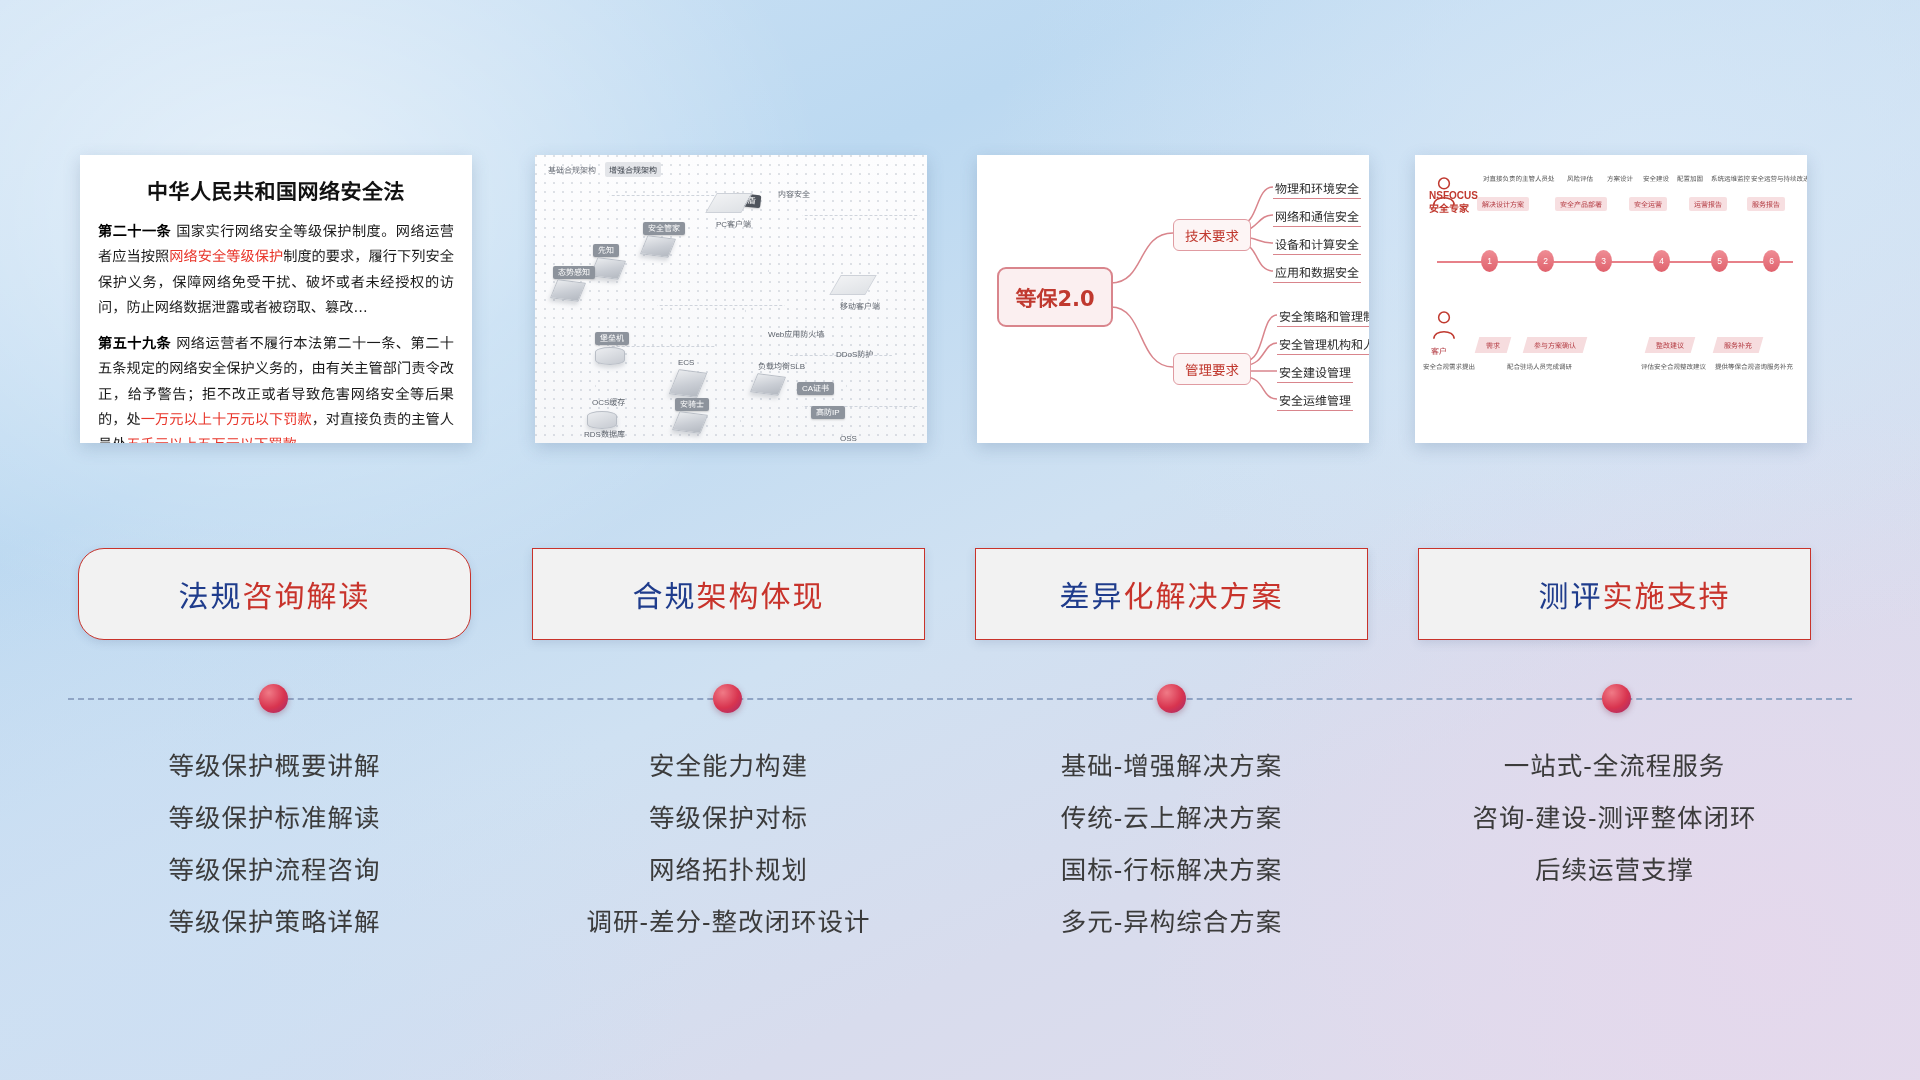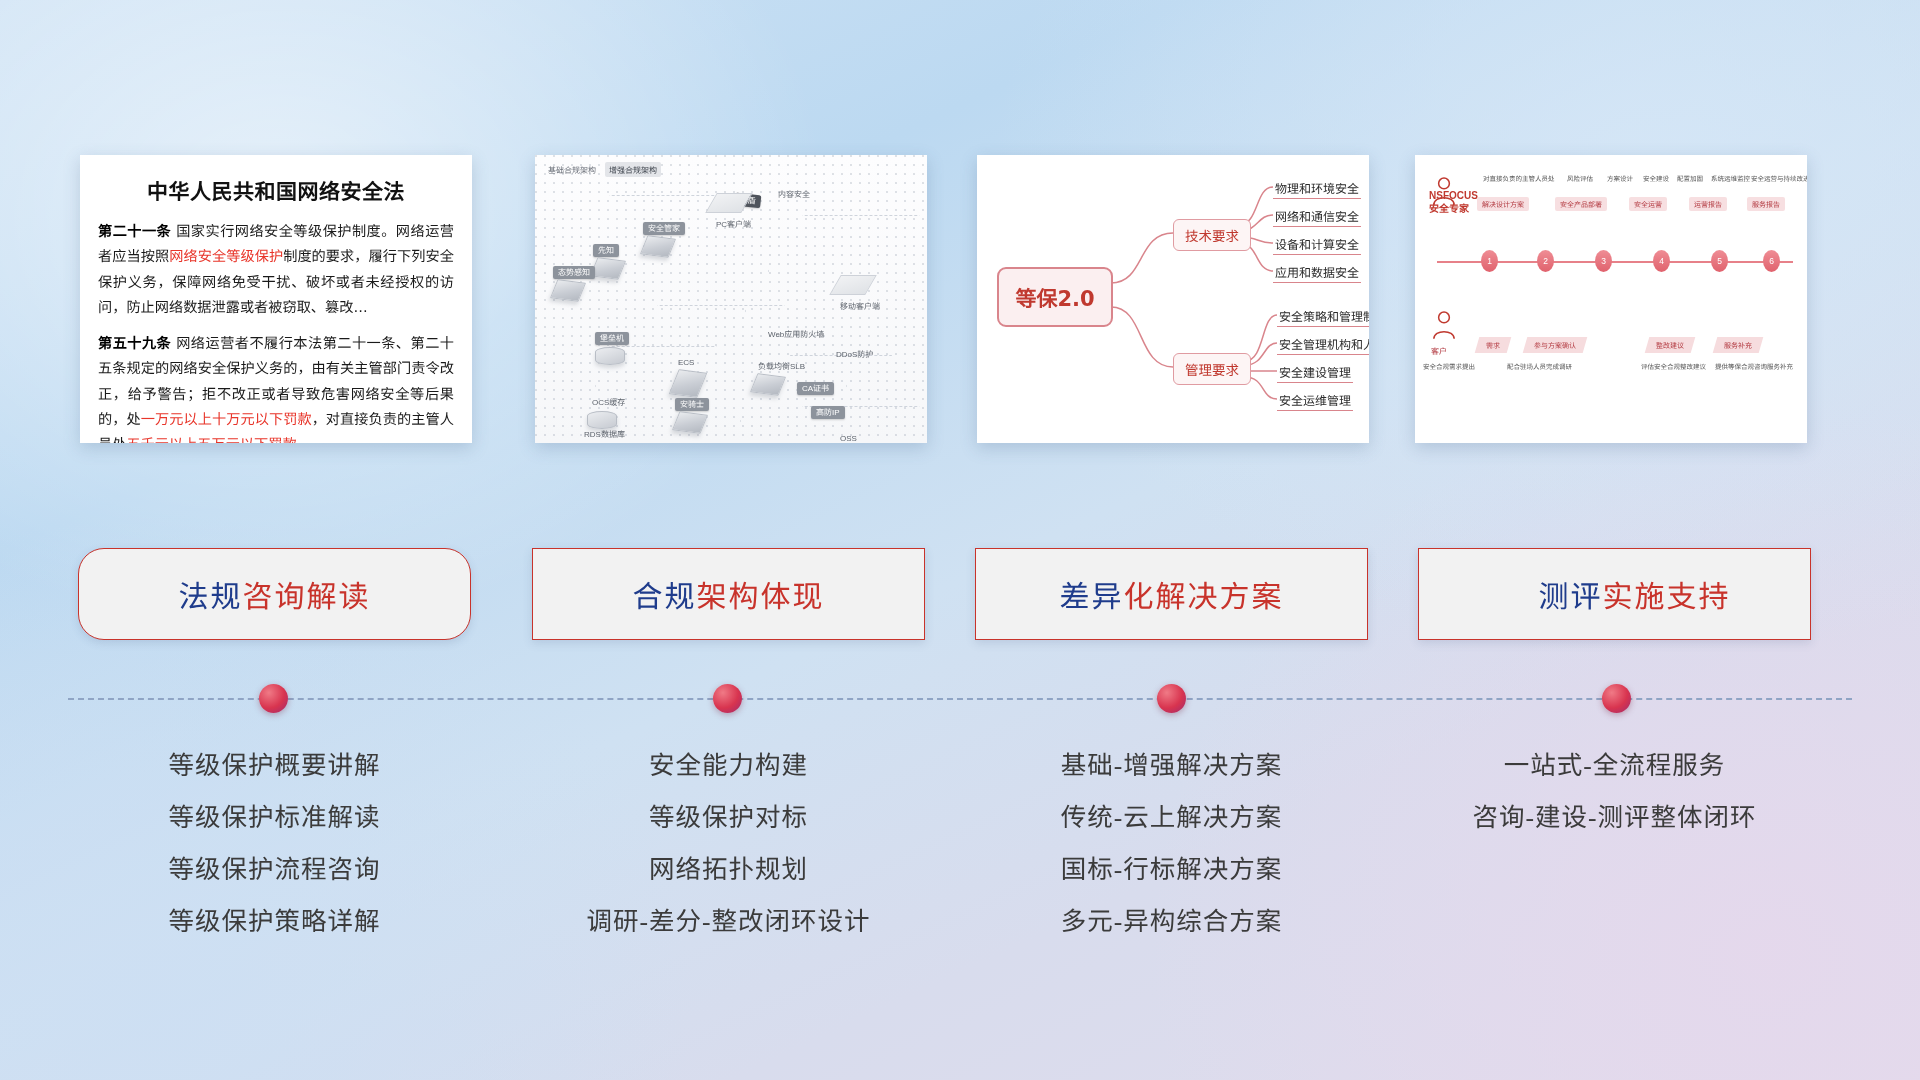--- a/index.html
+++ b/index.html
@@ -136,21 +136,21 @@
   
   .tl-line{position:absolute;left:68px;right:68px;top:698px;height:0;
            border-top:2px dashed #8fa4c4;}
   .dot{position:absolute;top:684px;width:29px;height:29px;border-radius:50%;
        background:radial-gradient(circle at 34% 30%,#f07a86 0%,#d8344f 55%,#9e2a6e 100%);
        box-shadow:0 2px 6px rgba(120,40,70,.35);}
   .dot.d1{left:259px;} .dot.d2{left:713px;} .dot.d3{left:1157px;} .dot.d4{left:1602px;}
 
   
   .list{position:absolute;top:740px;width:393px;text-align:center;
-        font-family:Liberation Serif, serif;}
+        font-family:Liberation Sans, sans-serif;}
   .list.l1{left:78px;} .list.l2{left:532px;} .list.l3{left:975px;} .list.l4{left:1418px;}
   .list div{font-size:25.5px;color:#3b3b3b;line-height:2.04;letter-spacing:1px;white-space:nowrap;}
 </style>
 </head>
 <body>
 
 <div class="stage">
 
   <div class="card c1">
     <div class="law">
@@ -366,15 +366,16 @@
   </div>
   <div class="list l3">
     <div>基础-增强解决方案</div>
     <div>传统-云上解决方案</div>
     <div>国标-行标解决方案</div>
     <div>多元-异构综合方案</div>
   </div>
   <div class="list l4">
     <div>一站式-全流程服务</div>
     <div>咨询-建设-测评整体闭环</div>
+    <div>后续运营支撑</div>
   </div>
 
 </div>
 
 </body></html>

